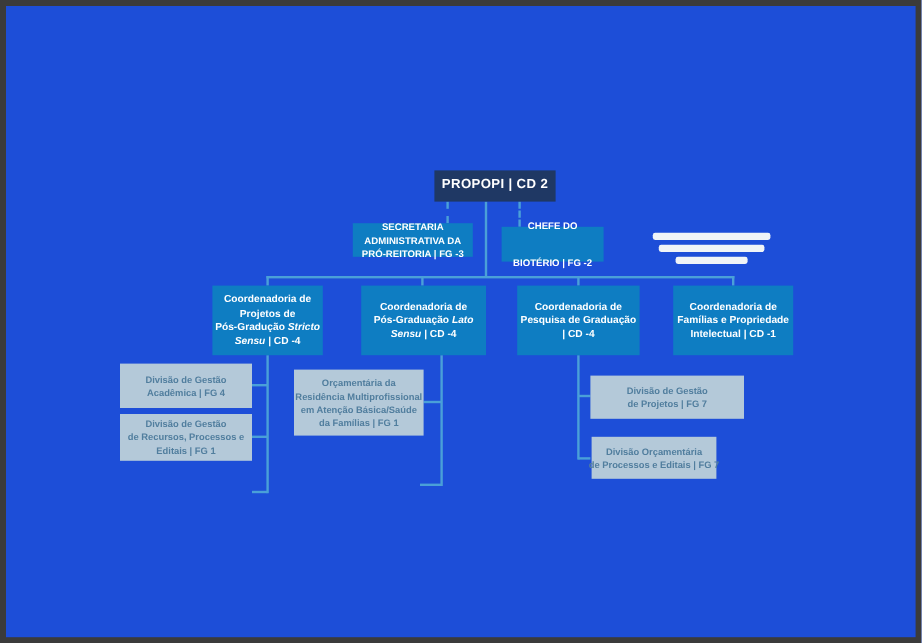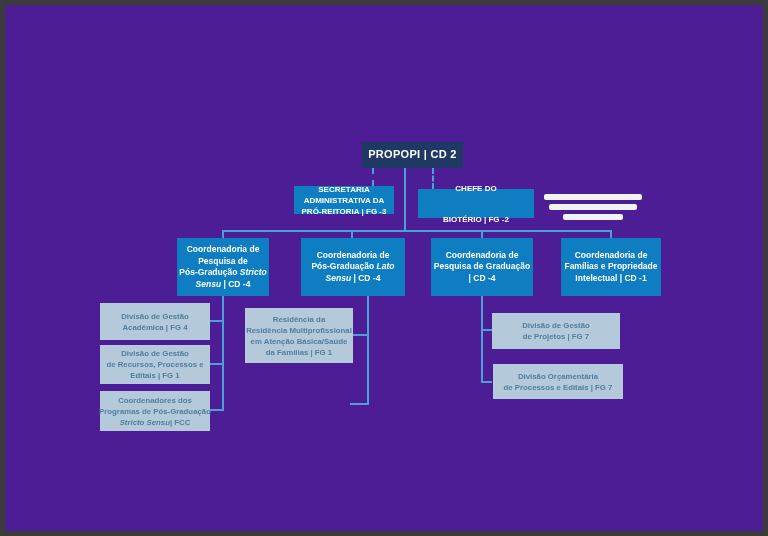--- a/index.html
+++ b/index.html
@@ -1,18 +1,18 @@
 <!DOCTYPE html>
 <html><head>
 <meta charset="utf-8">
 <style>
   html,body{margin:0;padding:0;background:#fff;}
   #canvas{
     position:relative;width:768px;height:536px;box-sizing:border-box;
-    border:5px solid #3b3b3b;background:#4c1d95;overflow:hidden;
+    border:5px solid #3b3b3b;background:#1d4ed8;overflow:hidden;
     font-family:"Liberation Sans", sans-serif;
   }
   .node{
     position:absolute;display:flex;flex-direction:column;justify-content:center;
     align-items:center;text-align:center;box-sizing:border-box;
   }
   .node .ln{white-space:nowrap;line-height:11.5px;}
   .navy{background:#1F3864;color:#ffffff;font-weight:bold;font-size:11px;letter-spacing:.3px;}
   .blue{background:#0E7DC2;color:#ffffff;font-weight:bold;font-size:8.5px;}
   .blue.sm .ln{line-height:11px;}
@@ -60,28 +60,28 @@
   <div class="node navy" style="left:357px;top:137px;width:101px;height:26px;">
     <div class="ln">PROPOPI | CD 2</div>
   </div>
 
   <div class="node blue sm" style="left:289px;top:181px;width:100px;height:28px;font-size:8px;">
     <div class="ln">SECRETARIA</div>
     <div class="ln">ADMINISTRATIVA DA</div>
     <div class="ln">PRÓ-REITORIA | FG -3</div>
   </div>
 
-  <div class="node blue sm" style="left:413px;top:184px;width:116px;height:29px;font-size:8px;gap:20px;">
+  <div class="node blue sm" style="left:413px;top:184px;width:85px;height:29px;font-size:8px;gap:20px;">
     <div class="ln">CHEFE DO</div>
     <div class="ln">BIOTÉRIO | FG -2</div>
   </div>
 
   <div class="node blue" style="left:172px;top:233px;width:92px;height:58px;">
     <div class="ln">Coordenadoria de</div>
-    <div class="ln">Pesquisa de</div>
+    <div class="ln">Projetos de</div>
     <div class="ln"><span>Pós-Gradução </span><i>Stricto</i></div>
     <div class="ln"><i>Sensu</i><span> | CD -4</span></div>
   </div>
 
   <div class="node blue" style="left:296px;top:233px;width:104px;height:58px;">
     <div class="ln">Coordenadoria de</div>
     <div class="ln"><span>Pós-Graduação </span><i>Lato</i></div>
     <div class="ln"><i>Sensu</i><span> | CD -4</span></div>
   </div>
 
@@ -101,37 +101,32 @@
     <div class="ln">Divisão de Gestão</div>
     <div class="ln">Acadêmica | FG 4</div>
   </div>
 
   <div class="node gray" style="left:95px;top:340px;width:110px;height:39px;">
     <div class="ln">Divisão de Gestão</div>
     <div class="ln">de Recursos, Processos e</div>
     <div class="ln">Editais | FG 1</div>
   </div>
 
-  <div class="node gray" style="left:95px;top:386px;width:110px;height:40px;">
-    <div class="ln">Coordenadores dos</div>
-    <div class="ln">Programas de Pós-Graduação</div>
-    <div class="ln"><i>Stricto Sensu</i><span>| FCC</span></div>
-  </div>
 
   <div class="node gray" style="left:240px;top:303px;width:108px;height:55px;">
-    <div class="ln">Residência da</div>
+    <div class="ln">Orçamentária da</div>
     <div class="ln">Residência Multiprofissional</div>
     <div class="ln">em Atenção Básica/Saúde</div>
     <div class="ln">da Famílias | FG 1</div>
   </div>
 
 
   <div class="node gray" style="left:487px;top:308px;width:128px;height:36px;">
     <div class="ln">Divisão de Gestão</div>
     <div class="ln">de Projetos | FG 7</div>
   </div>
 
-  <div class="node gray" style="left:488px;top:359px;width:130px;height:35px;">
+  <div class="node gray" style="left:488px;top:359px;width:104px;height:35px;">
     <div class="ln">Divisão Orçamentária</div>
     <div class="ln">de Processos e Editais | FG 7</div>
   </div>
 
 </div>
 
 </body></html>

